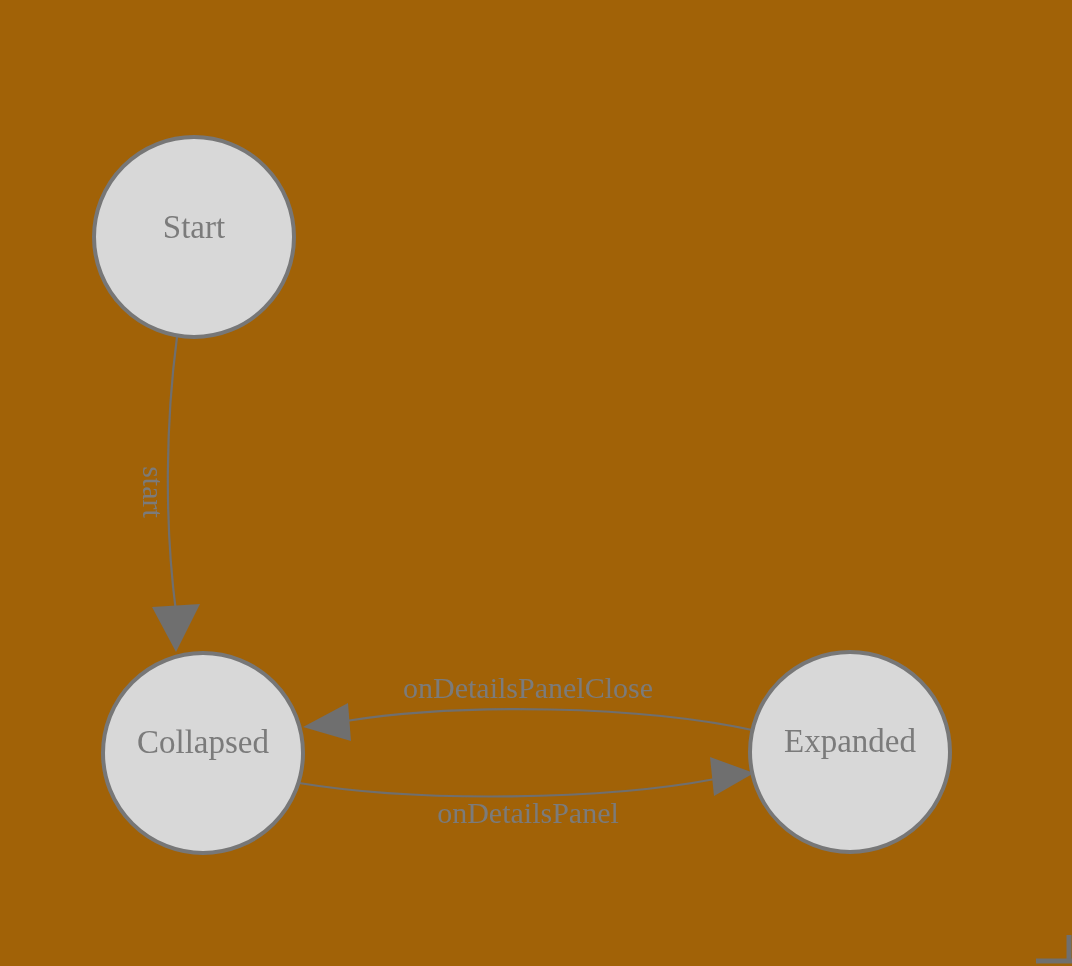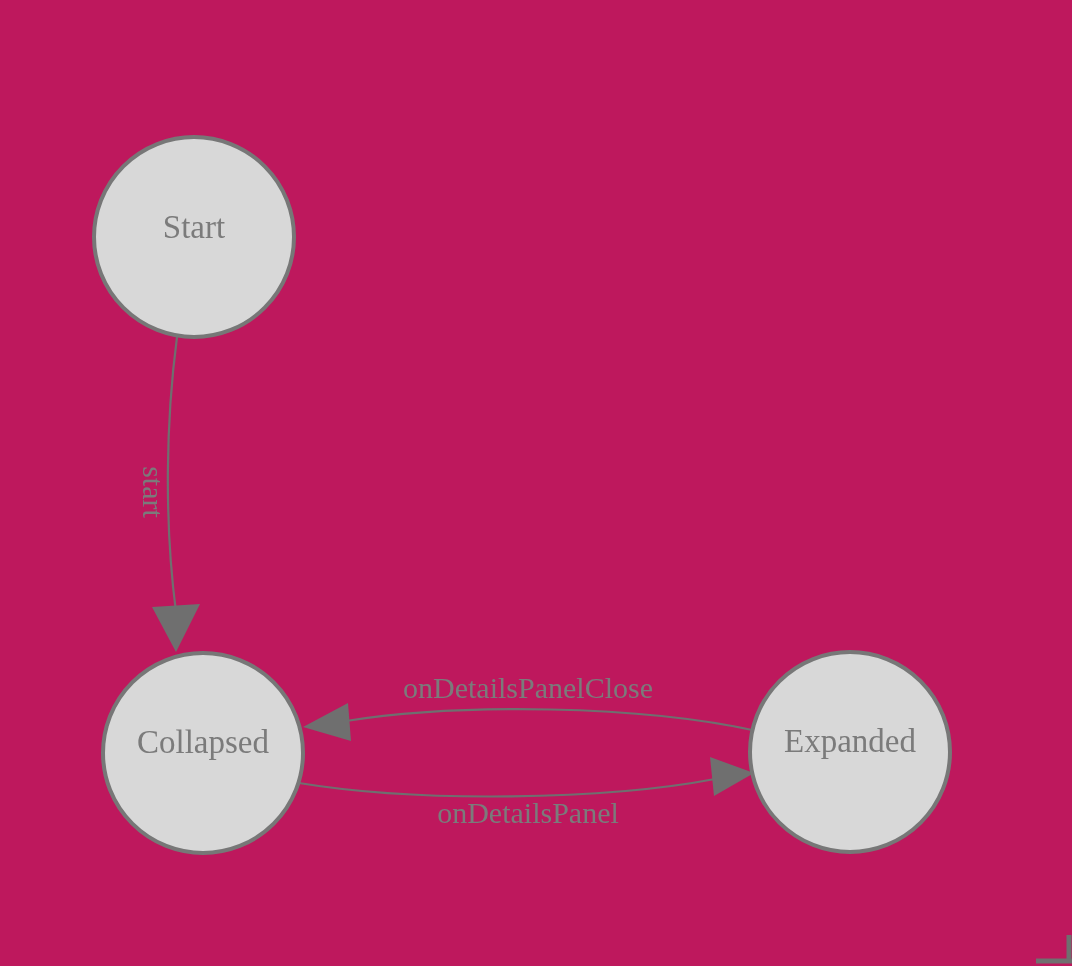--- a/index.html
+++ b/index.html
@@ -4,21 +4,21 @@
 <style>
   html, body {
     margin: 0;
     padding: 0;
     background: #ffffff;
   }
   #stage {
     position: relative;
     width: 1072px;
     height: 966px;
-    background: #be185d;
+    background: #a16207;
     overflow: hidden;
     font-family: "Liberation Serif", "DejaVu Serif", serif;
   }
   #diagram-svg {
     position: absolute;
     left: 0;
     top: 0;
     width: 1072px;
     height: 966px;
     display: block;

